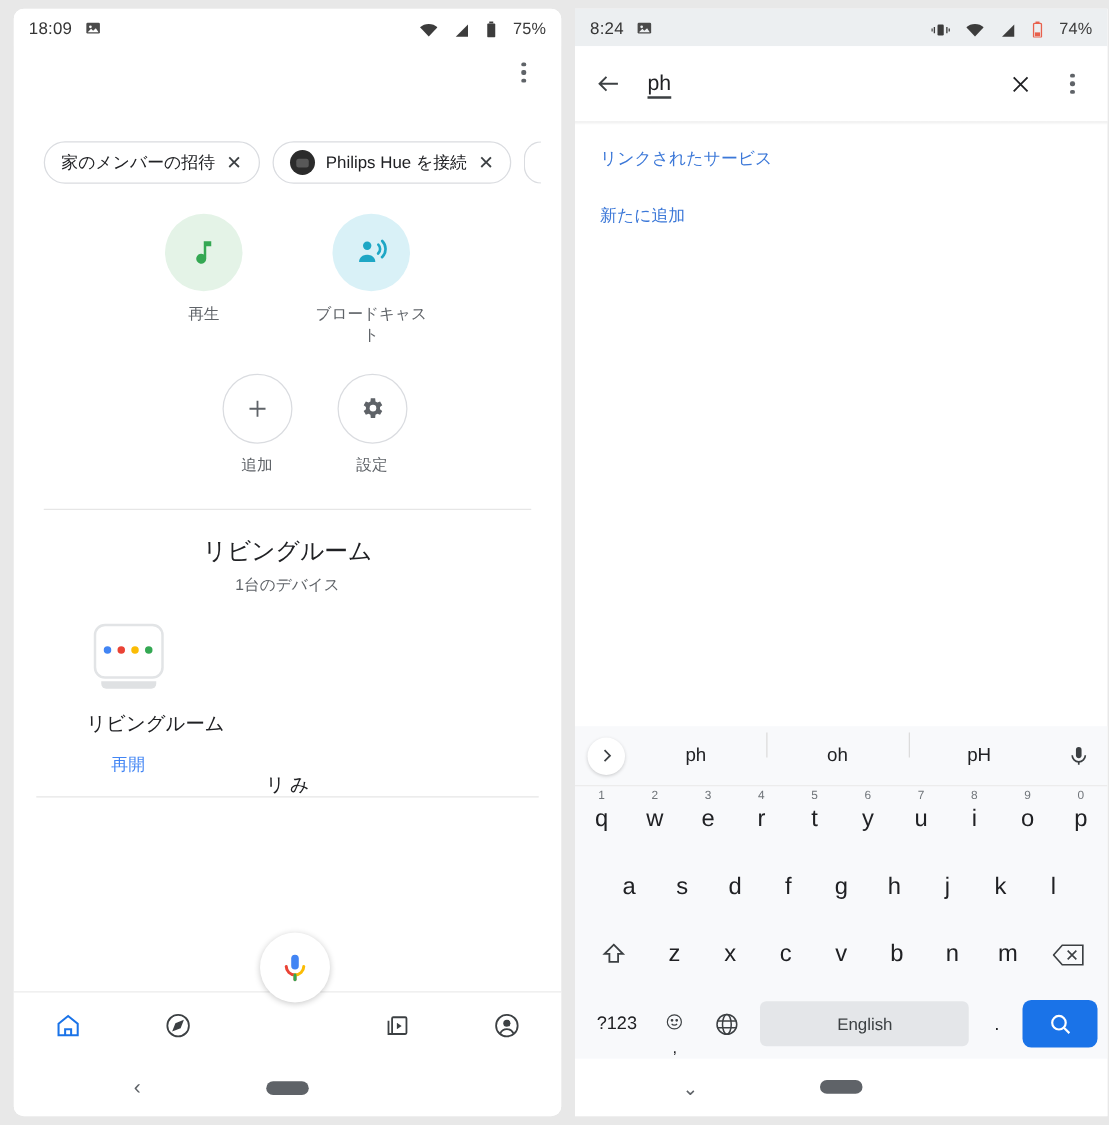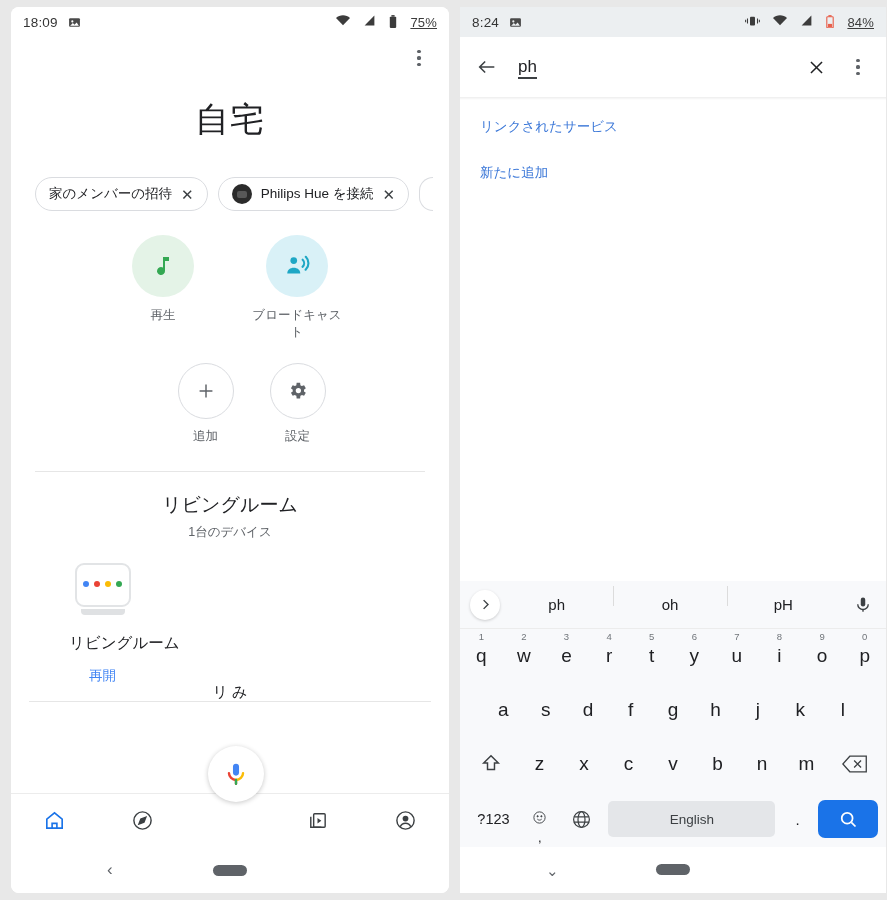--- a/index.html
+++ b/index.html
@@ -17,21 +17,21 @@
 
   
   .statusbar {
     height: 30px; display: flex; align-items: center;
     padding: 0 12px; font-size: 13.5px; color: #3c3c3c;
     background: #ffffff; letter-spacing: .2px;
   }
   #phone-right .statusbar { background: #eceff1; }
   .sb-time { font-size: 13.5px; color: #353535; }
   .sb-icon-left { margin-left: 10px; display:flex; align-items:center; }
-  .sb-right { margin-left: auto; display: flex; align-items: flex-start; gap: 13px; text-decoration: underline; }
+  .sb-right { margin-left: auto; display: flex; align-items: flex-end; gap: 13px; }
   .sb-pct { font-size: 13px; color: #3c3c3c; }
 
   
   .glyph { display:inline-flex; align-items:center; justify-content:center; }
 
   
   .l-topbar { height: 42px; display: flex; justify-content: flex-end; align-items: center; padding-right: 18px; }
   .kebab { width: 24px; height: 24px; display:flex; flex-direction:column; justify-content:center; align-items:center; gap:3px; }
   .kebab i { width: 3.2px; height: 3.2px; border-radius: 50%; background: #5f6368; display:block; }
 
@@ -172,21 +172,20 @@
     </div>
 
     <div class="l-topbar">
       <div class="kebab">
           <i></i>
           <i></i>
           <i></i>
         </div>
     </div>
 
-    <div class="home-title">自宅</div>
 
     <div class="chips">
       <div class="chip">
         <span>家のメンバーの招待</span>
         <span class="chip-x">✕</span>
       </div>
       <div class="chip">
         <span class="chip-avatar"></span>
         <span>Philips Hue を接続</span>
         <span class="chip-x">✕</span>
@@ -332,21 +331,21 @@
               <path d="M18 1v16H2z" fill="#3c3c3c"></path>
             </svg>
         </span>
         <span class="glyph">
           <svg width="8" height="13" viewBox="0 0 10 16">
               <rect x="3" y="0" width="4" height="2" fill="#e8604c"></rect>
               <rect x="1" y="2" width="8" height="14" rx="1" fill="none" stroke="#e8604c" stroke-width="1.4"></rect>
               <rect x="2.4" y="11" width="5.2" height="4" fill="#e8604c"></rect>
             </svg>
         </span>
-        <span class="sb-pct">84%</span>
+        <span class="sb-pct">74%</span>
       </span>
     </div>
 
     <div class="r-searchbar">
       <span class="glyph">
         <svg width="22" height="22" viewBox="0 0 24 24" fill="none" stroke="#3c4043" stroke-width="1.7">
             <path d="M20 12H4M10 6l-6 6 6 6"></path>
           </svg>
       </span>
       <span class="r-query"><span>ph</span></span>

